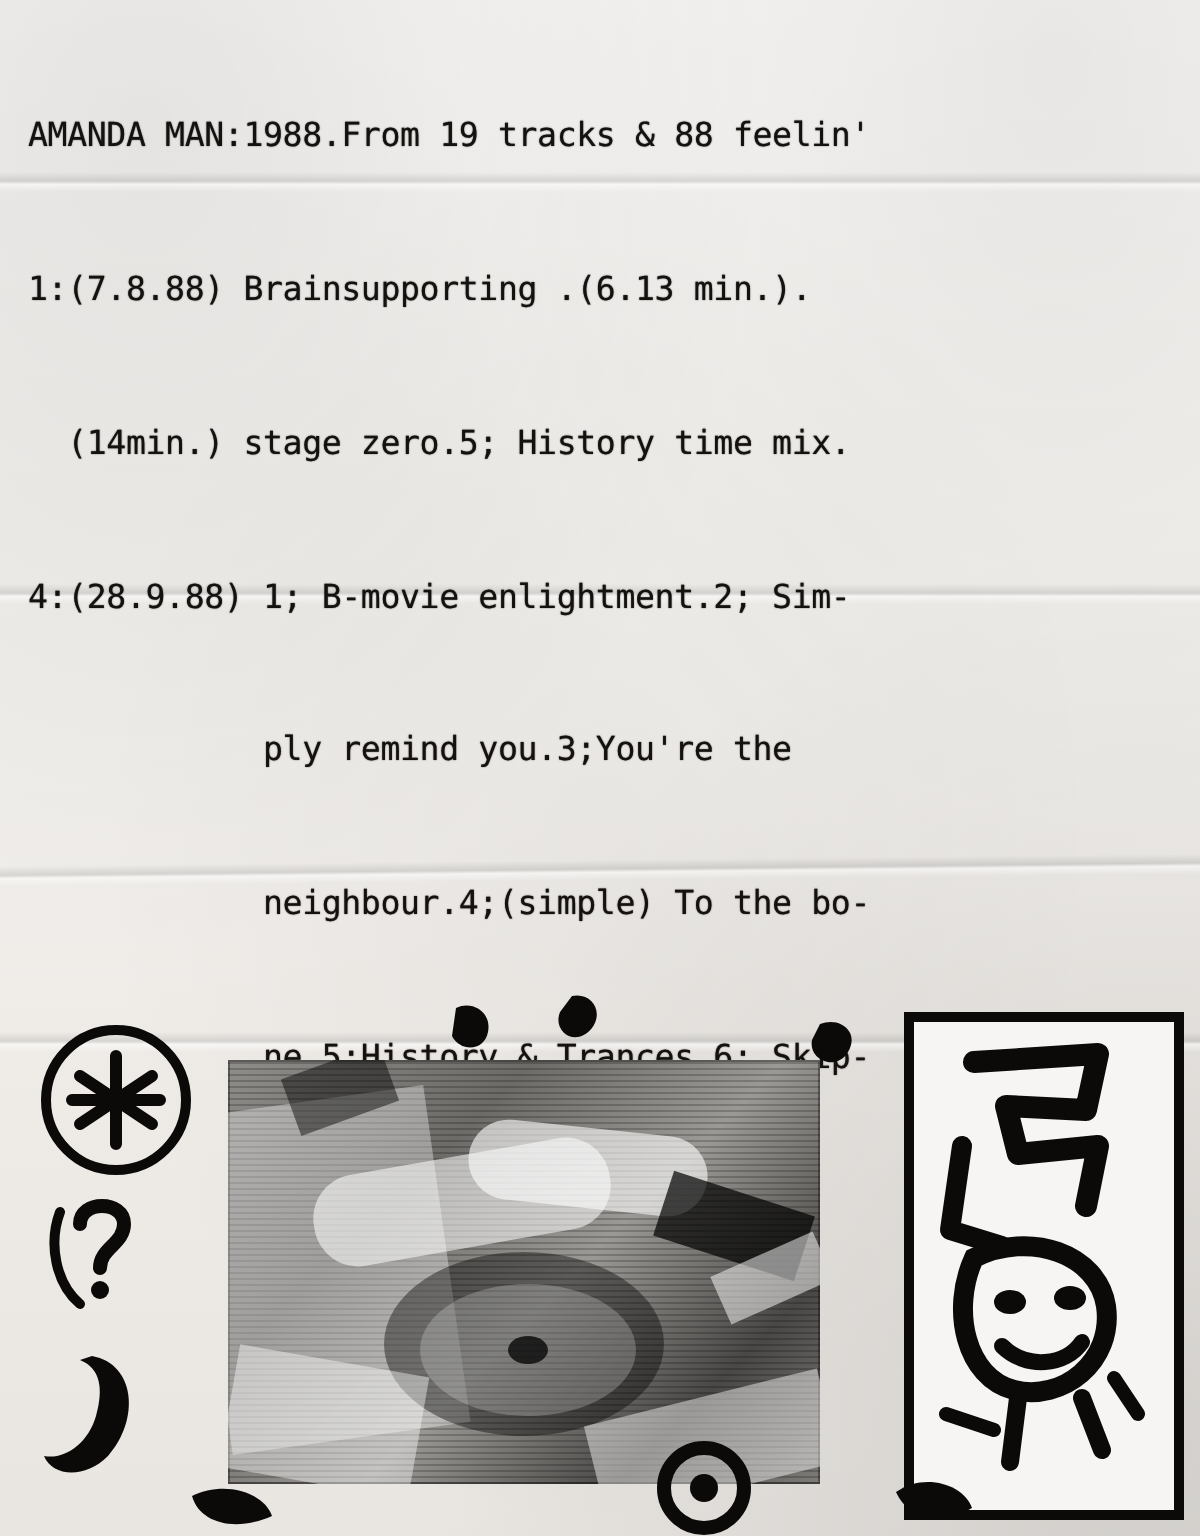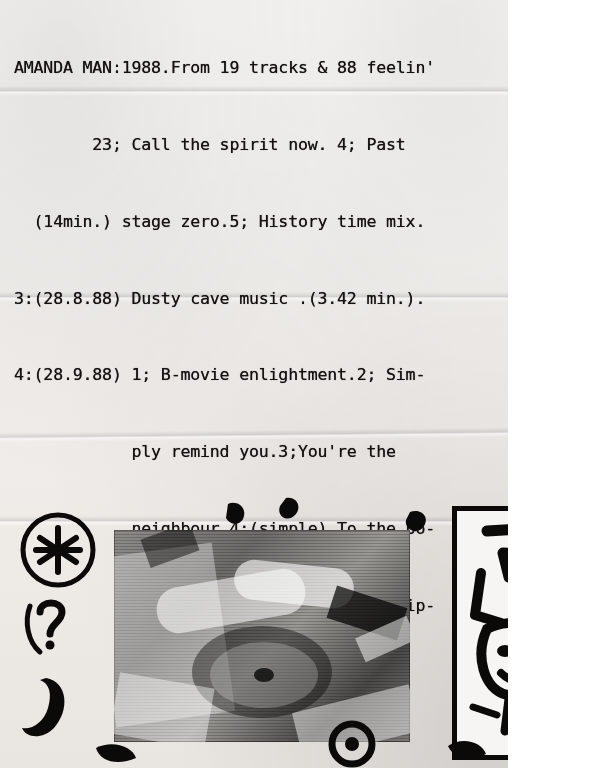--- a/index.html
+++ b/index.html
@@ -2,21 +2,21 @@
 <html><head>
 <meta charset="utf-8">
 <style>
   html, body {
     margin: 0;
     padding: 0;
     background: #ffffff;
   }
   #page {
     position: relative;
-    width: 508px;
+    width: 600px;
     height: 768px;
     overflow: hidden;
     background: #f3f1ee;
     font-family: "DejaVu Sans Mono", monospace;
   }
   
   #paper {
     position: absolute;
     inset: 0;
     background:
@@ -107,23 +107,22 @@
 
 <div id="page">
   <div id="paper"></div>
   <div class="crease c1"></div>
   <div class="crease c2"></div>
   <div class="crease c3"></div>
   <div class="crease c4"></div>
 
   <div class="text-block">
     <span class="line">AMANDA MAN:1988.From 19 tracks &amp; 88 feelin'</span>
-    <span class="line">        23; Call the spirit now. 4; Past</span>
+    <span class="line">1:(7.8.88) Brainsupporting .(6.13 min.).</span>
     <span class="line">  (14min.) stage zero.5; History time mix.</span>
-    <span class="line">3:(28.8.88) Dusty cave music .(3.42 min.).</span>
     <span class="line">4:(28.9.88) 1; B-movie enlightment.2; Sim-</span>
     <span class="line">            ply remind you.3;You're the</span>
     <span class="line">            neighbour.4;(simple) To the bo-</span>
     <span class="line">            ne.5;History &amp; Trances.6; Skip-</span>
     
     
     
     
     
     

